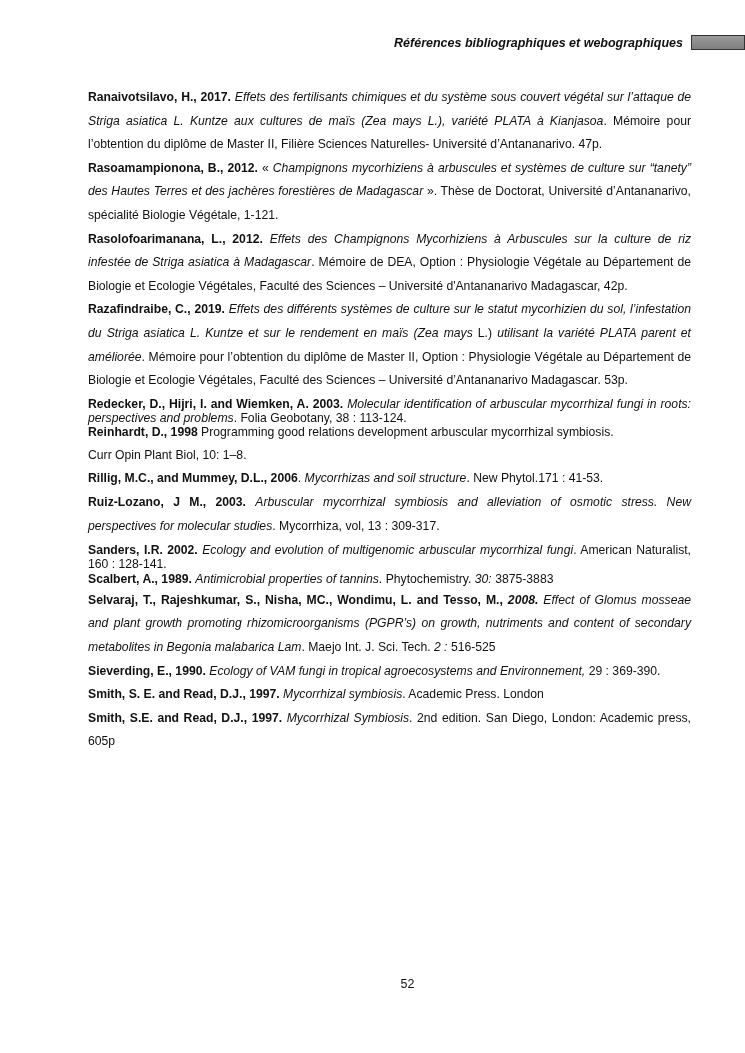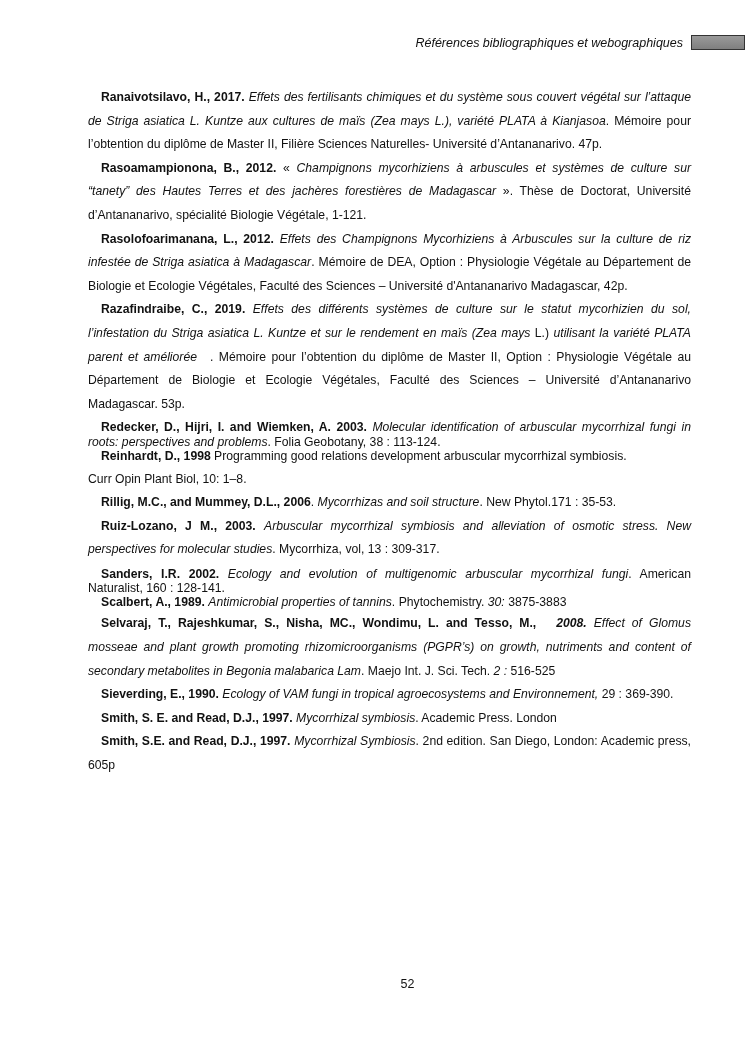--- a/index.html
+++ b/index.html
@@ -1,46 +1,46 @@
 <!DOCTYPE html>
 <html><head>
 <meta charset="utf-8">
 <style>
   html, body { margin: 0; padding: 0; background: #ffffff; }
   body { width: 745px; height: 1053px; position: relative; overflow: hidden;
          font-family: "Liberation Sans", sans-serif; color: #111; }
   .header { position: absolute; top: 36px; right: 62px; font-size: 12.5px;
-            font-weight: normal; font-style: italic; color: #111; }
+            font-weight: bold; font-style: italic; color: #111; }
   .header-box { position: absolute; top: 35px; left: 691px; width: 54px; height: 15px;
                 background: linear-gradient(#9a9a9a, #7f7f7f); border: 1px solid #333;
                 box-sizing: border-box; }
   .refs { position: absolute; left: 88px; top: 86px; width: 603px; font-size: 12.2px; }
   .ref { text-align: justify; margin: 0; }
-  .ref .a { font-weight: bold; margin-left: 13px; }
+  .ref .a { font-weight: bold; }
   .ref i { font-style: italic; }
   .lh2 { line-height: 23.6px; margin-bottom: 0; }
   .lh1 { line-height: 14.2px; }
   .page-num { position: absolute; top: 977px; left: 0; width: 815px; text-align: center;
               font-size: 12.5px; }
 </style>
 </head>
 <body>
 
 <div class="header">Références bibliographiques et webographiques</div>
 <div class="header-box"></div>
 
 <div class="refs">
   <p class="ref lh2"><span class="a">Ranaivotsilavo, H., 2017.</span> <i>Effets des fertilisants chimiques et du système sous couvert végétal sur l’attaque de Striga asiatica L. Kuntze aux cultures de maïs (Zea mays L.), variété PLATA à Kianjasoa</i><span>. Mémoire pour l’obtention du diplôme de Master II, Filière Sciences Naturelles- Université d’Antananarivo. 47p.</span></p>
   <p class="ref lh2"><span class="a">Rasoamampionona, B., 2012.</span><span> « </span><i>Champignons mycorhiziens à arbuscules et systèmes de culture sur “tanety” des Hautes Terres et des jachères forestières de Madagascar</i><span> ». Thèse de Doctorat, Université d’Antananarivo, spécialité Biologie Végétale, 1-121.</span></p>
   <p class="ref lh2"><span class="a">Rasolofoarimanana, L., 2012.</span><span>  </span><i>Effets des Champignons Mycorhiziens à Arbuscules sur la culture de riz infestée de Striga asiatica à Madagascar</i><span>. Mémoire de DEA, Option : Physiologie Végétale au Département de Biologie et Ecologie Végétales, Faculté des Sciences – Université d'Antananarivo Madagascar, 42p.</span></p>
   <p class="ref lh2"><span class="a">Razafindraibe, C., 2019.</span> <i>Effets des différents systèmes de culture sur le statut mycorhizien du sol, l’infestation du Striga asiatica L. Kuntze et sur le rendement en maïs (Zea mays</i><span> L.) </span><i>utilisant la variété PLATA parent et améliorée</i><span class="a" style="font-weight:normal">. Mémoire pour l’obtention du diplôme de Master II, Option : Physiologie Végétale au Département de Biologie et Ecologie Végétales, Faculté des Sciences – Université d’Antananarivo Madagascar. 53p.</span></p>
   <p class="ref lh1" style="margin-top:4px"><span class="a">Redecker, D., Hijri, I. and Wiemken, A. 2003.</span> <i>Molecular identification of arbuscular mycorrhizal fungi in roots: perspectives and problems</i><span>. Folia Geobotany, 38 : 113-124.</span></p>
   <p class="ref lh1"><span class="a">Reinhardt, D., 1998</span><span> Programming good relations development arbuscular mycorrhizal symbiosis.</span></p>
   <p class="ref" style="line-height:14px; margin-top:9px">Curr Opin Plant Biol, 10: 1–8.</p>
-  <p class="ref lh2" style="margin-top:5px"><span class="a">Rillig, M.C., and  Mummey, D.L., 2006</span><span>. </span><i>Mycorrhizas and soil structure</i><span>. New Phytol.171 : 35-53.</span></p>
+  <p class="ref lh2" style="margin-top:5px"><span class="a">Rillig, M.C., and  Mummey, D.L., 2006</span><span>. </span><i>Mycorrhizas and soil structure</i><span>. New Phytol.171 : 41-53.</span></p>
   <p class="ref lh2"><span class="a">Ruiz-Lozano, J M., 2003.</span> <i>Arbuscular mycorrhizal symbiosis and alleviation of osmotic stress. New perspectives for molecular studies</i><span>. Mycorrhiza, vol, 13 : 309-317.</span></p>
   <p class="ref lh1" style="margin-top:5px"><span class="a">Sanders, I.R. 2002.</span> <i>Ecology and evolution of multigenomic arbuscular mycorrhizal fungi</i><span>. American Naturalist, 160 : 128-141.</span></p>
   <p class="ref lh1"><span class="a">Scalbert, A., 1989.</span> <i>Antimicrobial properties of tannins</i><span>. Phytochemistry. </span><i>30:</i><span> 3875-3883</span></p>
   <p class="ref lh2" style="margin-top:3px"><span class="a">Selvaraj, T., Rajeshkumar, S., Nisha, MC., Wondimu, L. and Tesso, M.,</span> <i class="a">2008.</i> <i>Effect of Glomus mosseae and plant growth promoting rhizomicroorganisms (PGPR’s) on growth, nutriments and content of secondary metabolites in Begonia malabarica Lam</i><span>. Maejo Int. J. Sci. Tech. </span><i>2 :</i><span> 516-525</span></p>
   <p class="ref lh2"><span class="a">Sieverding, E., 1990.</span> <i>Ecology of VAM fungi in tropical agroecosystems and Environnement,</i><span> 29 : 369-390.</span></p>
   <p class="ref lh2"><span class="a">Smith, S. E. and Read, D.J., 1997.</span> <i>Mycorrhizal symbiosis</i><span>. Academic Press. London</span></p>
   <p class="ref lh2"><span class="a">Smith, S.E. and Read, D.J., 1997.</span> <i>Mycorrhizal Symbiosis</i><span>. 2nd edition. San Diego, London: Academic press, 605p</span></p>
 </div>
 
 <div class="page-num">52</div>

